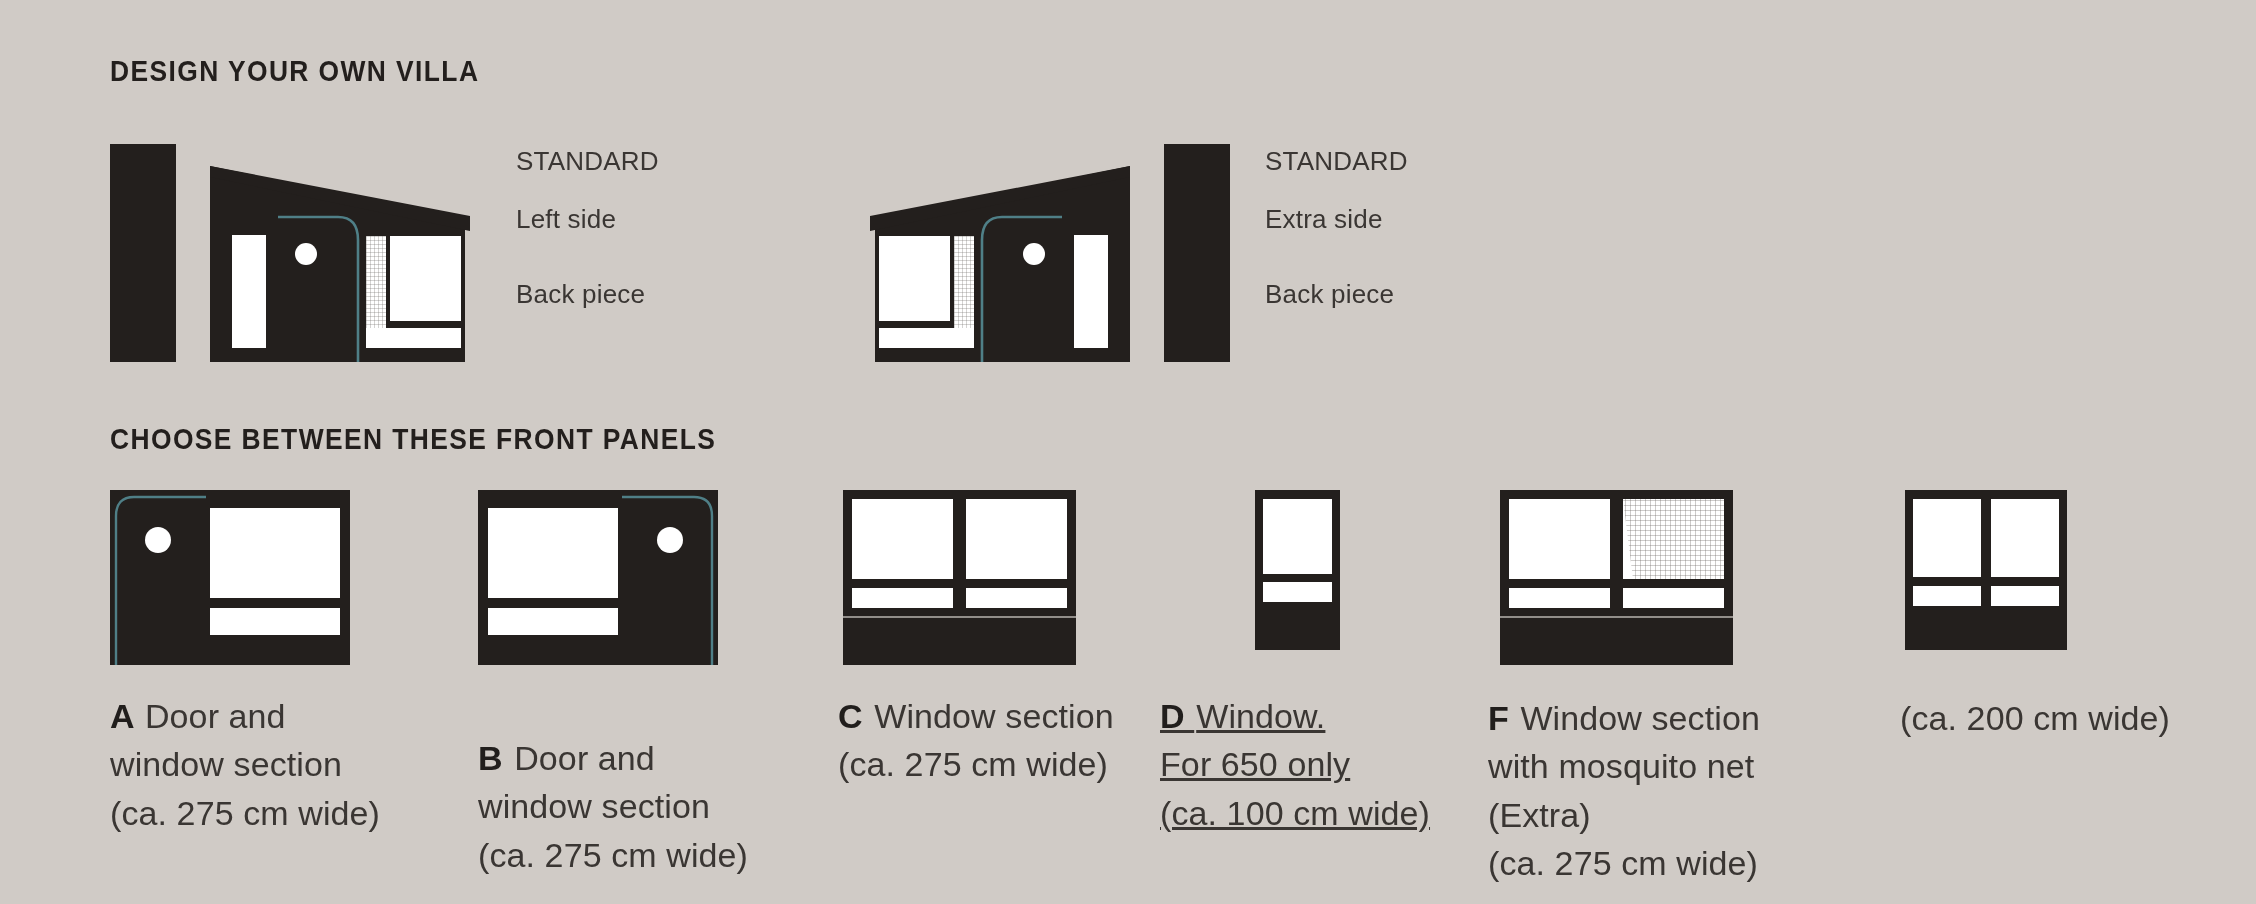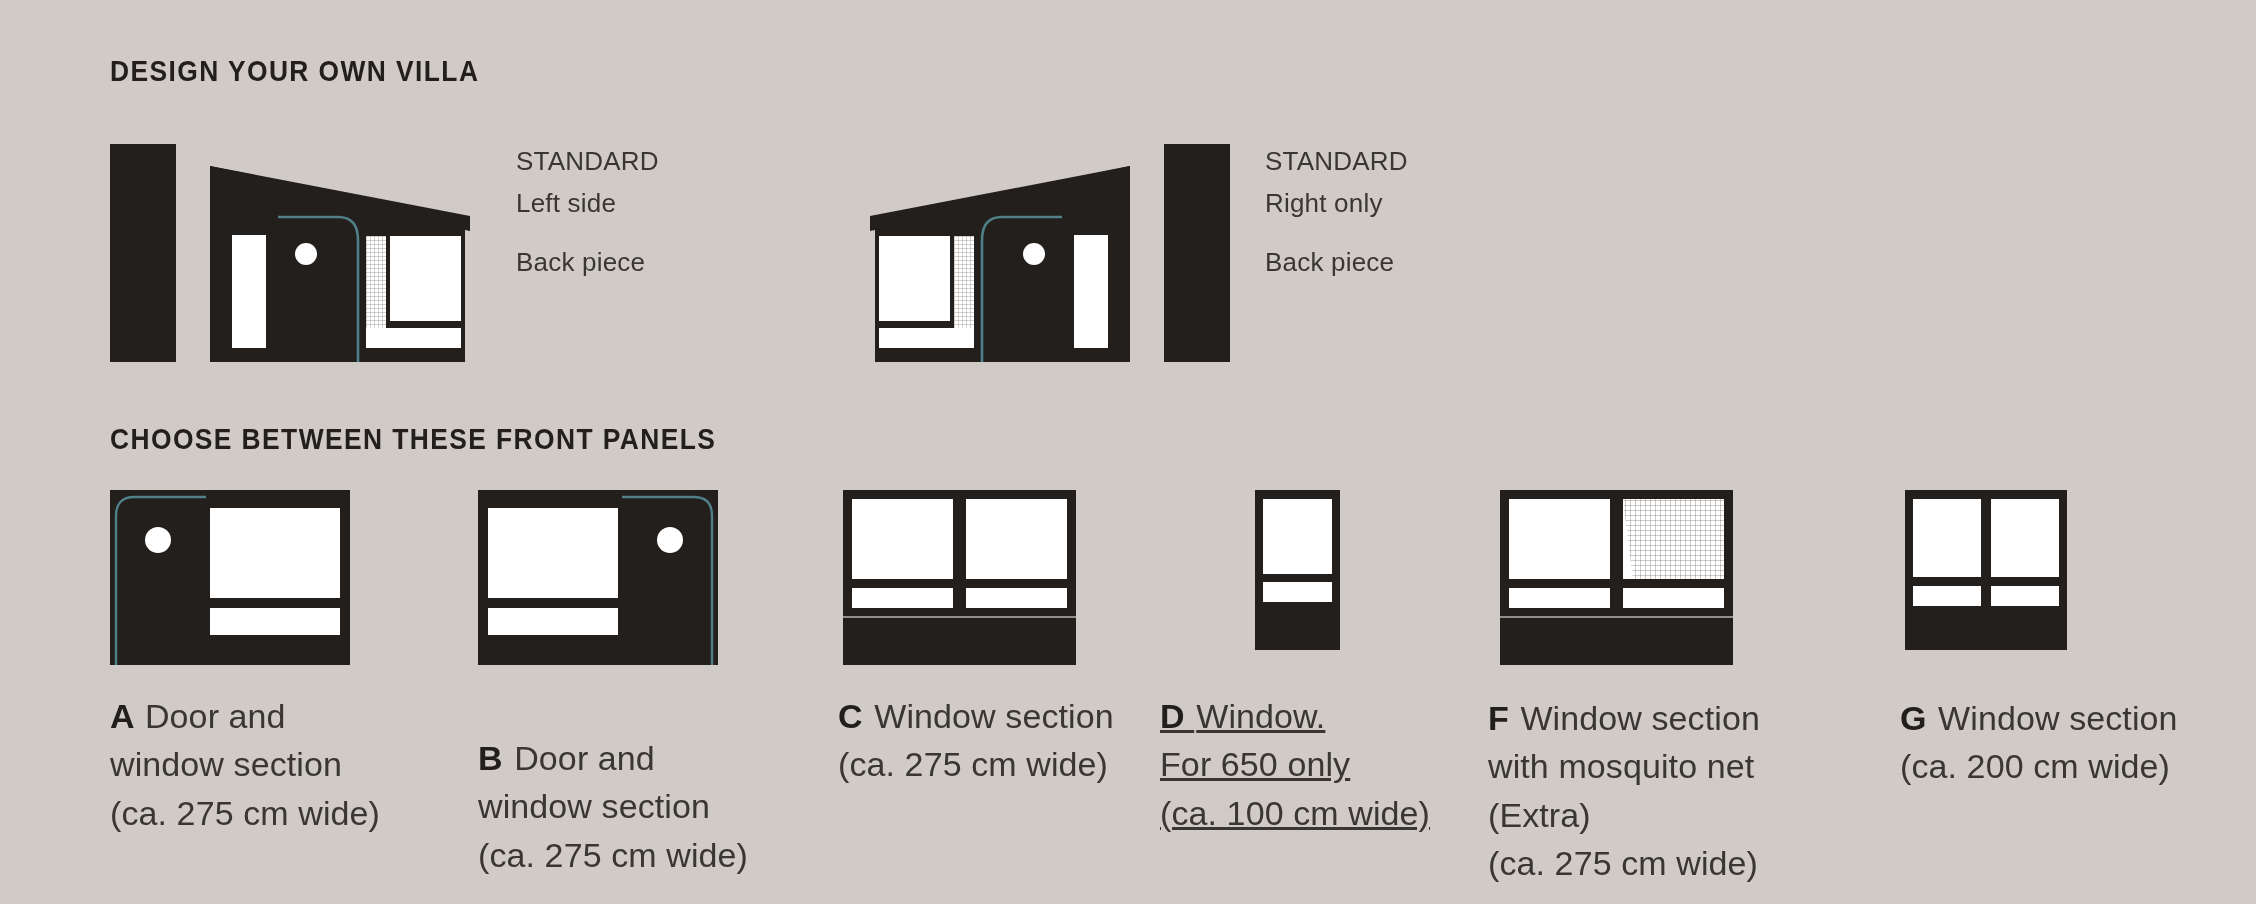--- a/index.html
+++ b/index.html
@@ -58,22 +58,22 @@
     position: absolute;
     font-family: "Liberation Sans", sans-serif;
     font-weight: normal;
     font-size: 26px;
     color: #3a3633;
     line-height: 1.0;
     white-space: nowrap;
     letter-spacing: 0.2px;
   }
   .villa-caption .cap-line { display: block; }
-  .villa-caption .cap-line.gap { margin-top: 33px; }
-  .villa-caption .cap-line.tight { margin-top: 16px; }
+  .villa-caption .cap-line.gap { margin-top: 49px; }
+  .villa-caption .cap-line.tight { margin-top: 32px; }
 
   
   .panels-row {
     position: absolute;
     left: 0;
     top: 478px;
     width: 2256px;
     height: 200px;
   }
   .panel-fig {
@@ -164,21 +164,21 @@
         <circle cx="164" cy="122" r="11" fill="#ffffff"></circle>
 
         <rect x="204" y="103" width="34" height="113" fill="#ffffff"></rect>
 
         <rect x="294" y="12" width="66" height="218" fill="#231f1d"></rect>
       </svg>
     </div>
 
     <div class="villa-caption" id="villa-right-caption" style="left:1265px; top:16px;">
       <span class="cap-line">STANDARD</span>
-      <span class="cap-line tight">Right only</span>
+      <span class="cap-line tight">Extra side</span>
       <span class="cap-line gap">Back piece</span>
     </div>
 
   </div>
 
   <div class="section-heading" id="heading-panels">CHOOSE BETWEEN THESE FRONT PANELS</div>
 
   <div class="panels-row">
 
     <div class="panel-fig" id="panel-fig-A" style="left:110px;">
@@ -286,17 +286,16 @@
   </div>
 
   <div class="panel-label" id="panel-label-F" style="left:1488px; top:682px;">
     <span class="lbl-line"><span class="lbl-letter">F </span><span>Window section</span></span>
     <span class="lbl-line">with mosquito net</span>
     <span class="lbl-line">(Extra)</span>
     <span class="lbl-line">(ca. 275 cm wide)</span>
   </div>
 
   <div class="panel-label" id="panel-label-G" style="left:1900px; top:682px;">
-    <span class="lbl-line"><span class="lbl-letter">G </span><span>Window section</span></span>
     <span class="lbl-line">(ca. 200 cm wide)</span>
   </div>
 
 </div>
 
 </body></html>

